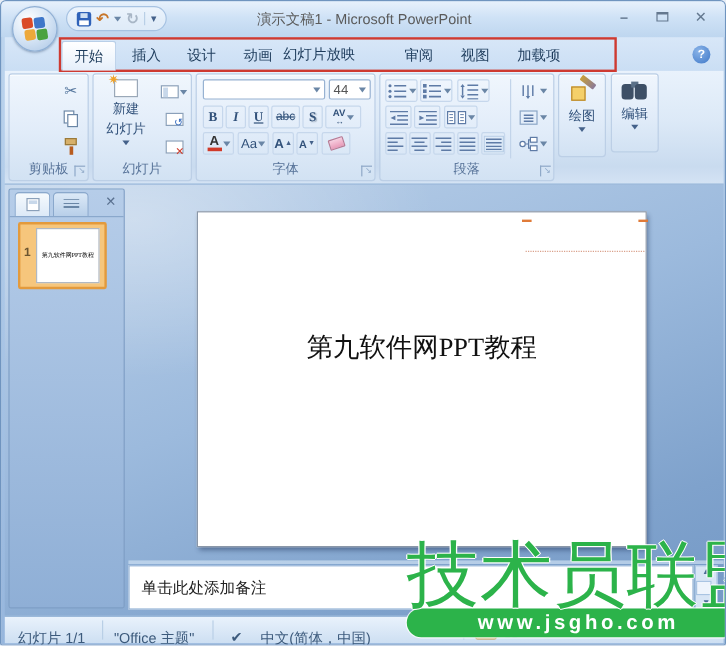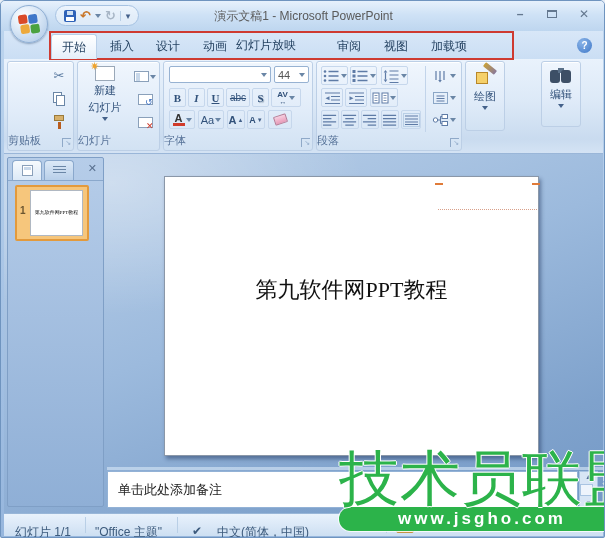--- a/index.html
+++ b/index.html
@@ -49,21 +49,21 @@
   .help-btn{position:absolute;left:576px;top:37px;width:15px;height:15px;border-radius:50%;
             background:radial-gradient(circle at 35% 30%,#8ab4e8,#3f78c8);color:#fff;
             font-size:10px;font-weight:bold;text-align:center;line-height:15px;z-index:7;}
 
   
   .ribbon{position:absolute;left:3px;top:58px;width:599px;height:95px;
           background:linear-gradient(180deg,#e9f2fc,#dcE9f7 45%,#c9dbEF 85%,#d4e3f4);
           border-bottom:1px solid #9ab6d8;}
   .grp{position:absolute;top:2px;height:90px;border:1px solid #bccfe6;border-radius:3px;
        background:linear-gradient(180deg,#f0f6fd,#e1ecf9 55%,#d2e2f3);box-shadow:inset 0 1px 0 #fff;}
-  .glabel{position:absolute;left:0;right:0;bottom:2px;font-size:11px;color:#567298;font-family:Liberation Mono, monospace;}
+  .glabel{position:absolute;left:0;right:0;bottom:2px;text-align:center;font-size:11px;color:#567298;font-family:Liberation Mono, monospace;}
   .launcher{position:absolute;right:2px;bottom:3px;width:9px;height:9px;
             border-left:1px solid #8fa9c8;border-top:1px solid #8fa9c8;color:#8fa9c8;
             font-size:7px;line-height:8px;text-align:right;}
   .bigbtn{position:absolute;display:flex;flex-direction:column;align-items:center;
           justify-content:flex-start;gap:2px;border:1px solid transparent;border-radius:2px;
           font-size:11px;color:#31517a;text-align:center;}
   .kbtn{position:absolute;display:flex;align-items:center;justify-content:center;gap:1px;
         background:linear-gradient(#fdfeff,#ecf3fb 50%,#dfeбf6);border:1px solid #c6d7ec;
         border-radius:2px;height:19px;font-size:11px;color:#31517a;}
   .flat{background:none;border-color:transparent;}
@@ -447,21 +447,21 @@
       <div class="bigbtn" style="left:1px;top:4px;width:36px;height:62px;">
         <span class="ico-draw">
             <i></i>
             <b></b>
           </span>
         <span>绘图</span>
         <span class="dd"></span>
       </div>
     </div>
 
-    <div class="grp" style="left:505px;width:40px;height:66px;margin-left:32px;">
+    <div class="grp" style="left:505px;width:40px;height:66px;">
       <div class="bigbtn" style="left:1px;top:4px;width:36px;height:62px;">
         <span class="ico-bino">
             <i></i>
             <b></b>
             <i></i>
           </span>
         <span>编辑</span>
         <span class="dd"></span>
       </div>
     </div>

